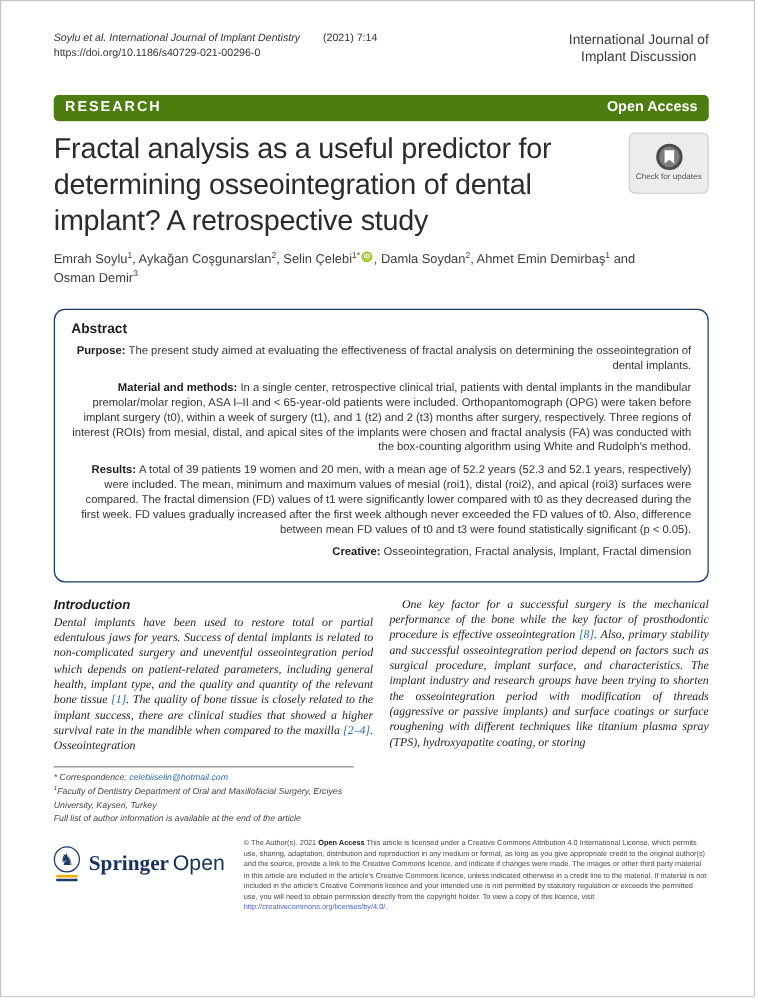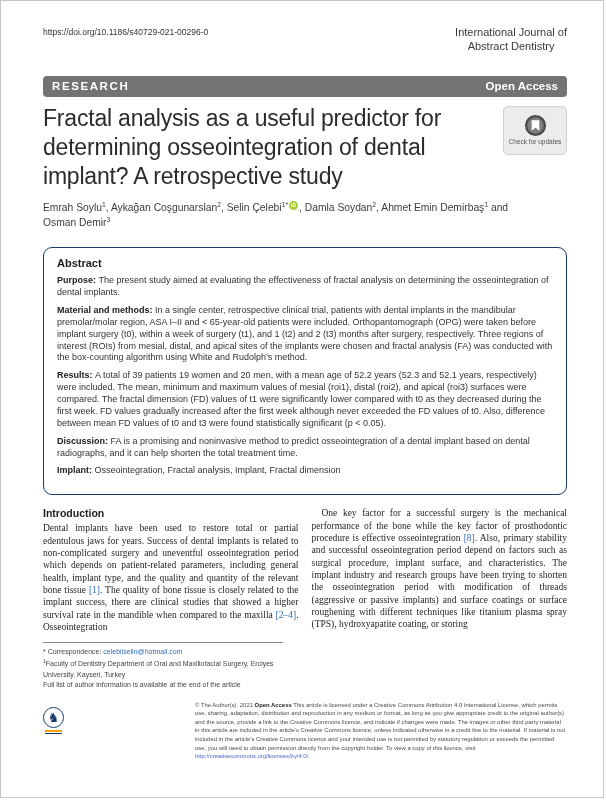--- a/index.html
+++ b/index.html
@@ -5,49 +5,49 @@
   html,body{margin:0;padding:0;background:#ffffff;}
   .page{width:604px;height:798px;box-sizing:border-box;border:1px solid #c6c6c6;background:#fff;
         font-family:"Liberation Sans",sans-serif;overflow:hidden;position:relative;}
   .inner{padding:24px 36px 0 42px;}
 
   
   .top-header{display:flex;justify-content:space-between;align-items:flex-start;}
   .cite-line{font-size:8.5px;color:#333;}
   .cite-italic{font-style:italic;}
   .cite-issue{margin-left:16px;}
-  .doi{font-size:8.5px;color:#333;margin-top:2px;text-align:right;}
+  .doi{font-size:8.5px;color:#333;margin-top:2px;}
   .journal-name{text-align:center;font-size:11px;color:#3a3a3a;line-height:1.3;}
 
   
-  .banner{margin-top:22px;background:#737373;border-radius:4px;height:21px;display:flex;
+  .banner{margin-top:22px;background:#4d7c0f;border-radius:4px;height:21px;display:flex;
           align-items:center;justify-content:space-between;padding:0 9px;color:#fff;font-weight:bold;}
   .banner-left{font-size:11.5px;letter-spacing:1.6px;}
   .banner-right{font-size:11.5px;}
 
   
   .title-row{position:relative;margin-top:7px;}
   .title{font-size:23px;font-weight:400;color:#2b2b2b;line-height:1.26;margin:0;padding-right:90px;letter-spacing:-0.2px;}
   .check-badge{position:absolute;top:2px;right:0;width:62px;height:47px;background:#ececec;border:1px solid #cfcfcf;
                border-radius:5px;display:flex;flex-direction:column;align-items:center;justify-content:center;gap:1px;cursor:pointer;}
   .check-text{font-size:6.5px;color:#555;line-height:1.15;text-align:center;}
 
   .authors{margin:9px 0 0;font-size:10.3px;color:#3d3d3d;line-height:1.5;max-width:490px;}
   .authors sup{font-size:6.8px;}
   .orcid{display:inline-block;width:9px;height:9px;background:#a6ce39;border-radius:50%;color:#fff;
          font-size:5px;line-height:9px;text-align:center;vertical-align:super;margin:0 1px;font-weight:bold;cursor:pointer;}
 
   
   .abstract-box{margin-top:16px;border:1.5px solid #1b3a69;border-radius:9px;padding:9px 13px 17px;}
   .abs-head{font-size:11px;font-weight:bold;color:#1d1d1d;}
-  .abs-p{margin:6px 0 0;font-size:9px;line-height:1.32;color:#333;}
+  .abs-p{margin:6px 0 0;font-size:9px;line-height:1.32;color:#333;text-align:right;}
   .abs-p b{color:#1d1d1d;}
 
   
-  .columns{display:flex;gap:13px;margin-top:12px;}
+  .columns{display:flex;gap:13px;margin-top:12px;font-style:italic;}
   .col{flex:1;min-width:0;}
   .sec-head{margin:0 0 3px;font-size:10.5px;font-weight:bold;color:#1d1d1d;}
   .col-p{margin:0;font-family:"Liberation Serif",serif;font-size:9.5px;line-height:1.3;color:#1e1e1e;text-align:justify;}
   .col-p.indent{text-indent:10px;}
   .ref{color:#2f6bb3;}
 
   
   .footnote{margin-top:9px;border-top:1px solid #8a8a8a;padding-top:4px;font-size:7px;color:#444;line-height:1.5;max-width:240px;}
   .fn-link{color:#2f6bb3;text-decoration:none;cursor:pointer;}
   .footnote sup{font-size:5px;}
@@ -69,25 +69,29 @@
   .lic-link{color:#4a63c8;text-decoration:none;cursor:pointer;}
 </style>
 </head>
 <body>
 
 <div class="page">
   <div class="inner">
 
     <div class="top-header">
       <div>
+        <div class="cite-line">
+          <span class="cite-italic">Soylu et al. International Journal of Implant Dentistry</span>
+          <span class="cite-issue">(2021) 7:14</span>
+        </div>
         <div class="doi">https://doi.org/10.1186/s40729-021-00296-0</div>
       </div>
       <div class="journal-name">
         <div>International Journal of</div>
-        <div>Abstract Dentistry</div>
+        <div>Implant Discussion</div>
       </div>
     </div>
 
     <div class="banner">
       <span class="banner-left">RESEARCH</span>
       <span class="banner-right">Open Access</span>
     </div>
 
     <div class="title-row">
       <h1 class="title">Fractal analysis as a useful predictor for determining osseointegration of dental implant? A retrospective study</h1>
@@ -102,22 +106,21 @@
     </div>
 
     <p class="authors">Emrah Soylu<sup>1</sup>, Aykağan Coşgunarslan<sup>2</sup>, Selin Çelebi<sup>1*</sup><span class="orcid">iD</span>, Damla Soydan<sup>2</sup>, Ahmet Emin Demirbaş<sup>1</sup> and Osman Demir<sup>3</sup></p>
 
     <div class="abstract-box">
       <div class="abs-head">Abstract</div>
       <div>
           <p class="abs-p"><b>Purpose: </b>The present study aimed at evaluating the effectiveness of fractal analysis on determining the osseointegration of dental implants.</p>
           <p class="abs-p"><b>Material and methods: </b>In a single center, retrospective clinical trial, patients with dental implants in the mandibular premolar/molar region, ASA I–II and &lt; 65-year-old patients were included. Orthopantomograph (OPG) were taken before implant surgery (t0), within a week of surgery (t1), and 1 (t2) and 2 (t3) months after surgery, respectively. Three regions of interest (ROIs) from mesial, distal, and apical sites of the implants were chosen and fractal analysis (FA) was conducted with the box-counting algorithm using White and Rudolph's method.</p>
           <p class="abs-p"><b>Results: </b>A total of 39 patients 19 women and 20 men, with a mean age of 52.2 years (52.3 and 52.1 years, respectively) were included. The mean, minimum and maximum values of mesial (roi1), distal (roi2), and apical (roi3) surfaces were compared. The fractal dimension (FD) values of t1 were significantly lower compared with t0 as they decreased during the first week. FD values gradually increased after the first week although never exceeded the FD values of t0. Also, difference between mean FD values of t0 and t3 were found statistically significant (p &lt; 0.05).</p>
-          <p class="abs-p"><b>Discussion: </b>FA is a promising and noninvasive method to predict osseointegration of a dental implant based on dental radiographs, and it can help shorten the total treatment time.</p>
-          <p class="abs-p"><b>Implant: </b>Osseointegration, Fractal analysis, Implant, Fractal dimension</p>
+          <p class="abs-p"><b>Creative: </b>Osseointegration, Fractal analysis, Implant, Fractal dimension</p>
         </div>
     </div>
 
     <div class="columns">
       <div class="col">
         <h3 class="sec-head">Introduction</h3>
         <div>
             <p class="col-p">Dental implants have been used to restore total or partial edentulous jaws for years. Success of dental implants is related to non-complicated surgery and uneventful osseointegration period which depends on patient-related parameters, including general health, implant type, and the quality and quantity of the relevant bone tissue <span class="ref">[1]</span>. The quality of bone tissue is closely related to the implant success, there are clinical studies that showed a higher survival rate in the mandible when compared to the maxilla <span class="ref">[2–4]</span>. Osseointegration</p>
           </div>
         <div class="footnote">
@@ -133,18 +136,19 @@
       </div>
     </div>
 
     <div class="footer">
       <div class="logo">
         <div class="logo-glyph">
           <span class="horse">♞</span>
           <span class="bar bar-orange"></span>
           <span class="bar bar-navy"></span>
         </div>
+        <div class="logo-text"><span class="brand">Springer</span><span class="suffix">Open</span></div>
       </div>
       <p class="license"><span>© The Author(s). 2021 </span><b>Open Access</b><span> This article is licensed under a Creative Commons Attribution 4.0 International License, which permits use, sharing, adaptation, distribution and reproduction in any medium or format, as long as you give appropriate credit to the original author(s) and the source, provide a link to the Creative Commons licence, and indicate if changes were made. The images or other third party material in this article are included in the article's Creative Commons licence, unless indicated otherwise in a credit line to the material. If material is not included in the article's Creative Commons licence and your intended use is not permitted by statutory regulation or exceeds the permitted use, you will need to obtain permission directly from the copyright holder. To view a copy of this licence, visit </span><a class="lic-link" href="#">http://creativecommons.org/licenses/by/4.0/.</a></p>
     </div>
 
   </div>
 </div>
 
 </body></html>

